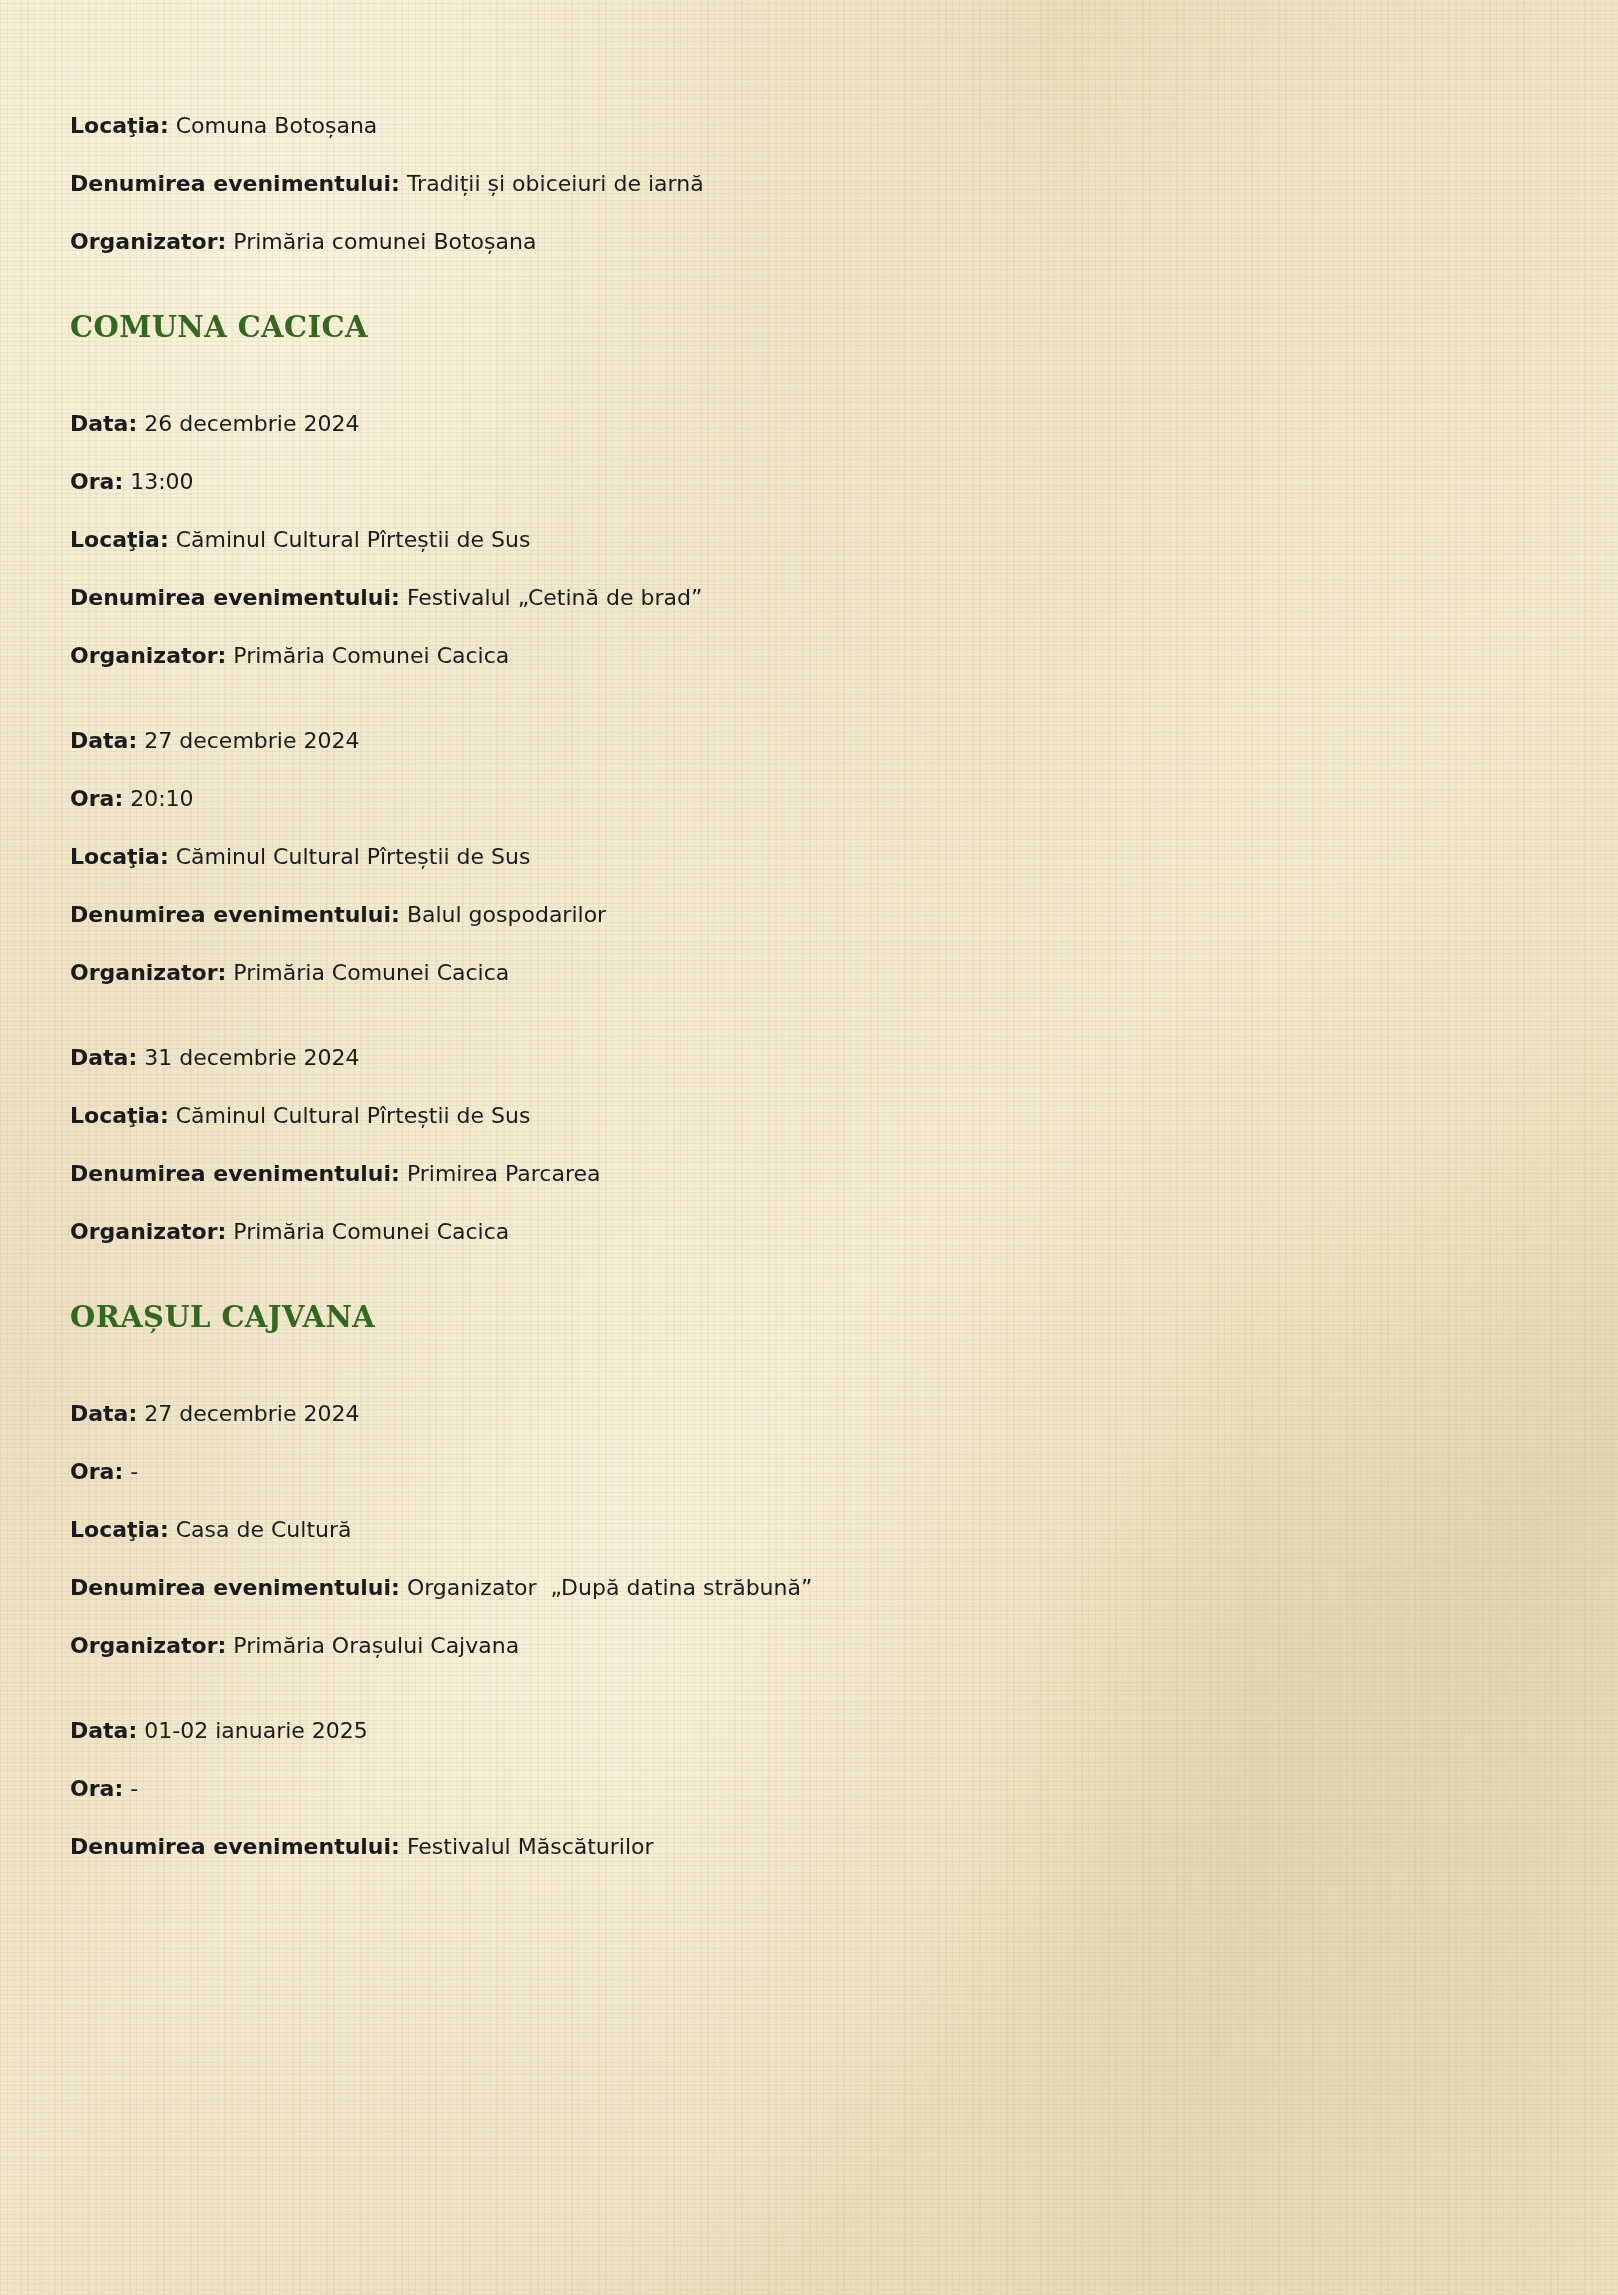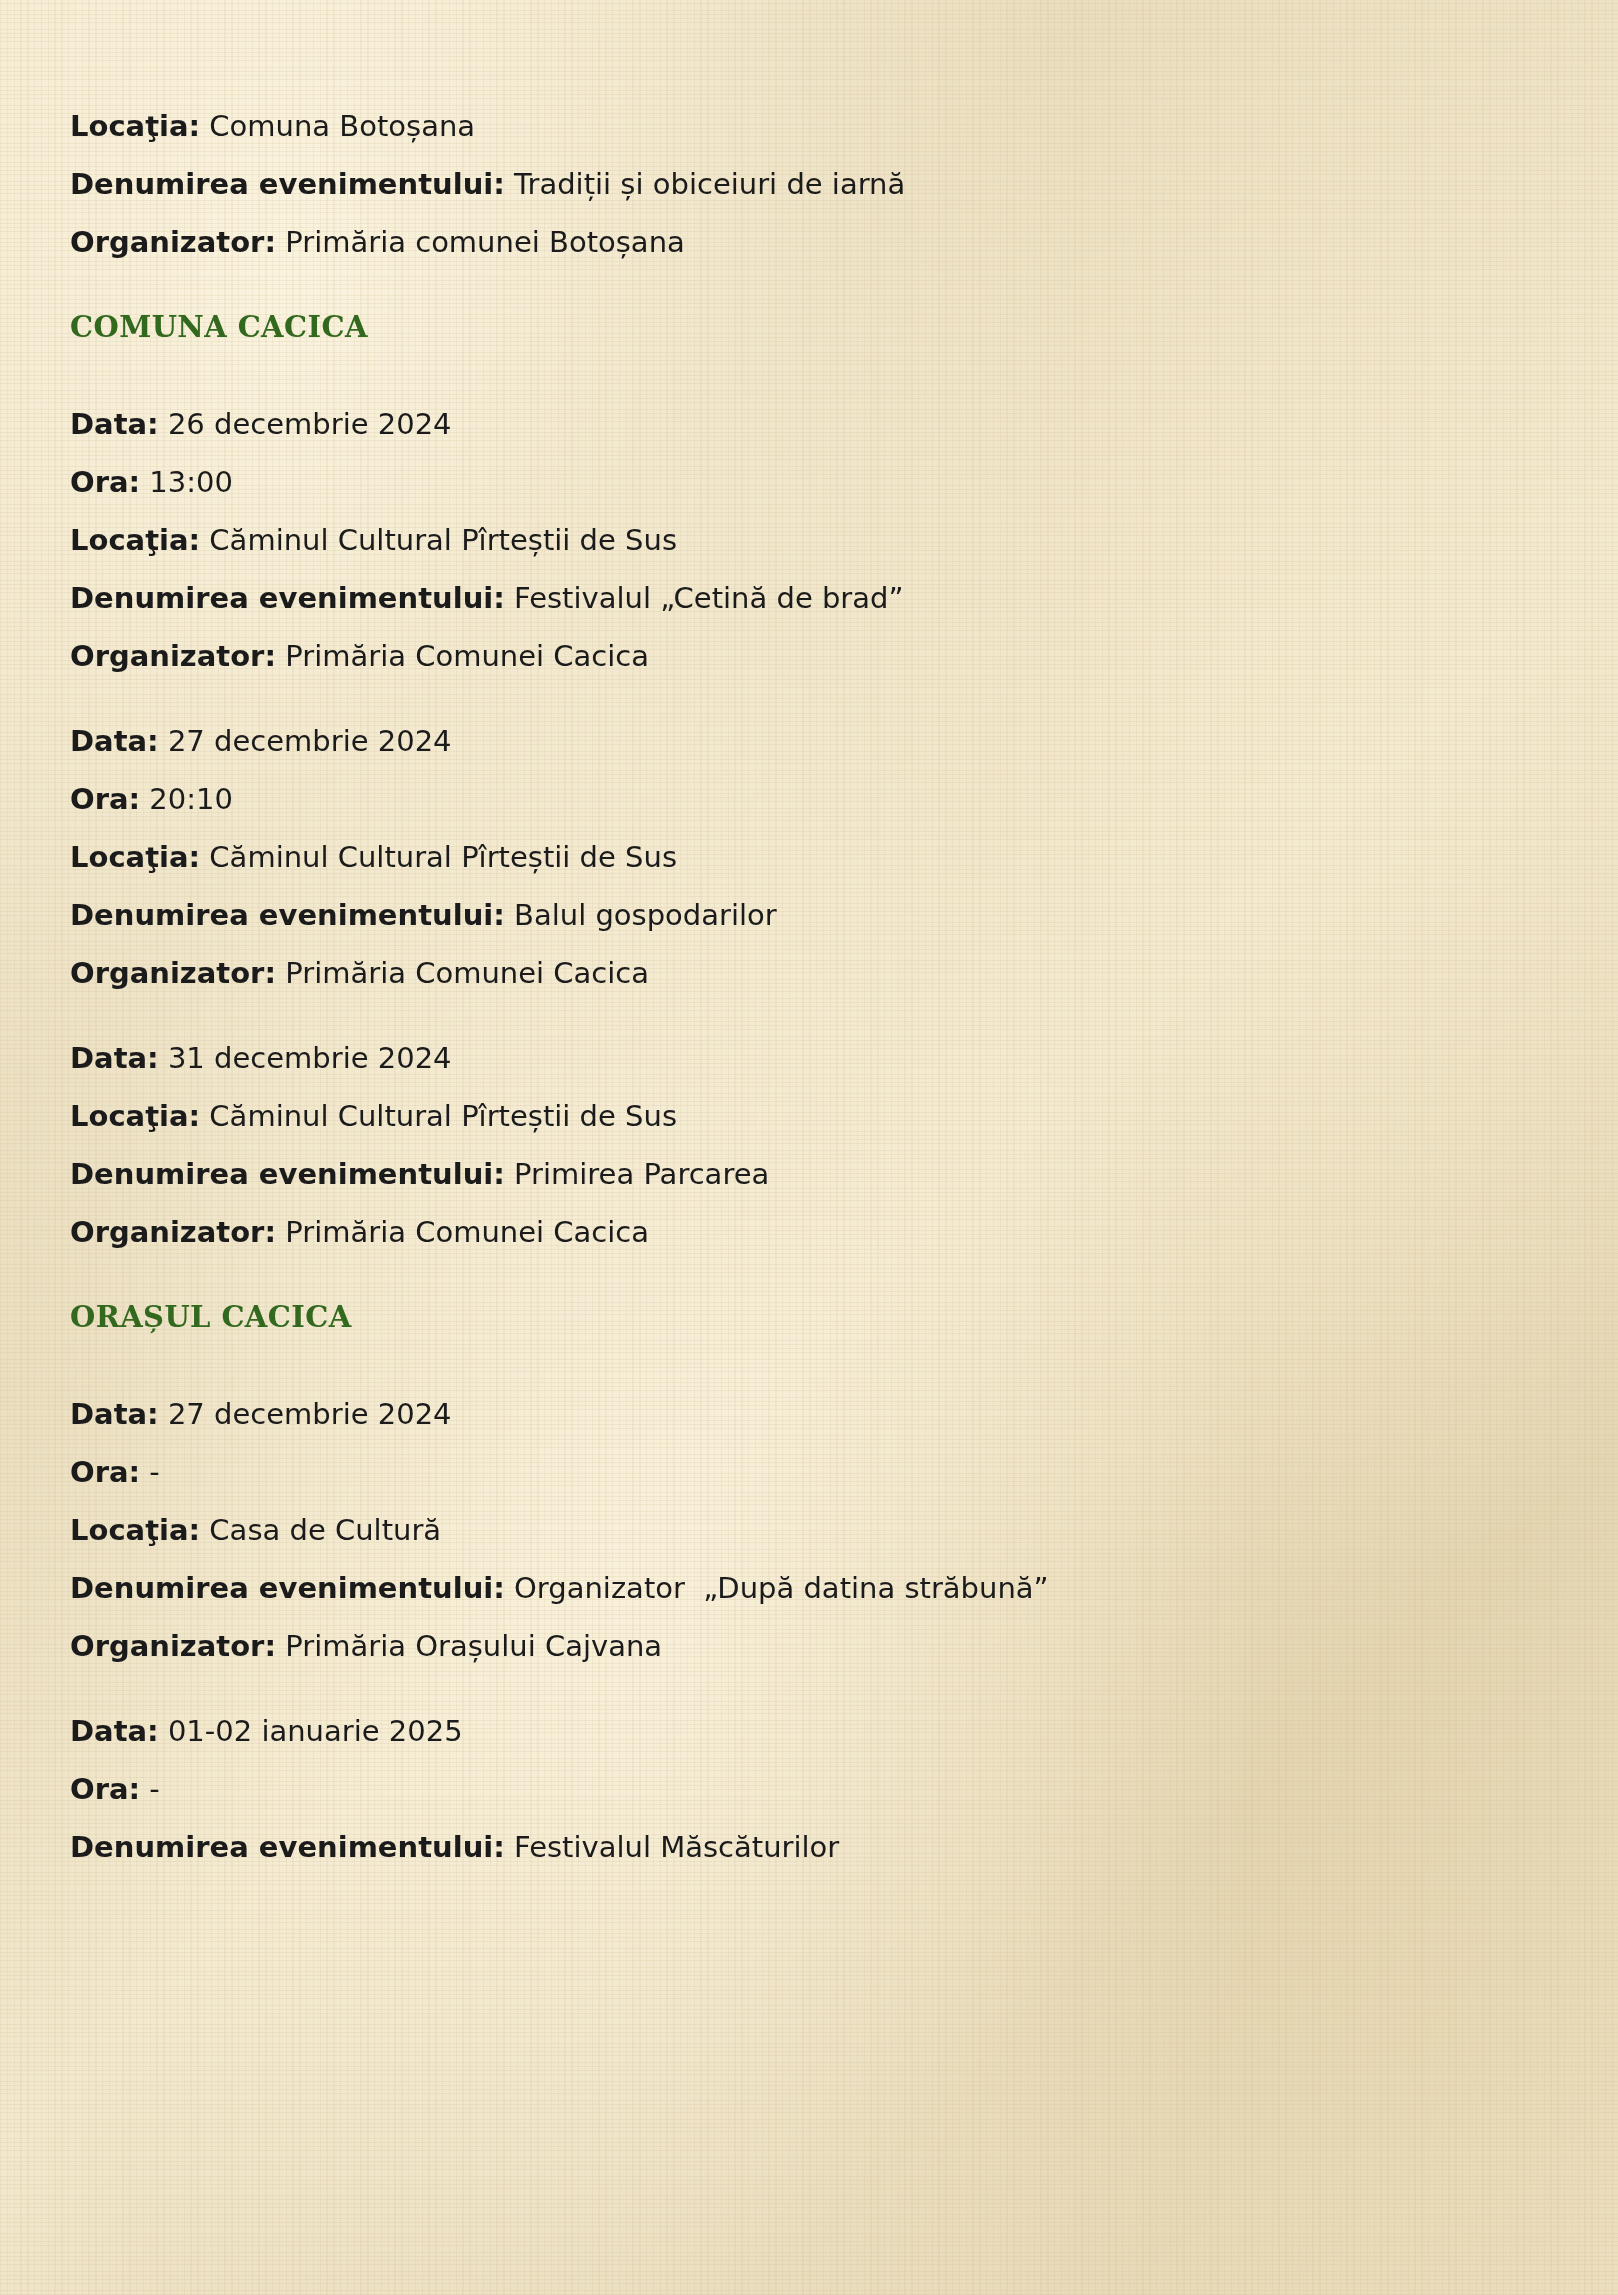--- a/index.html
+++ b/index.html
@@ -22,21 +22,21 @@
     overflow: hidden;
   }
   .page {
     position: relative;
     width: 1618px;
     height: 2295px;
     box-sizing: border-box;
     padding: 97px 114px 0 70px;
   }
   .line {
-    font-size: 29px;
+    font-size: 22px;
     line-height: 58px;
     color: #1b1b1b;
     white-space: pre-wrap;
   }
   .lbl {
     font-weight: bold;
   }
   .section-head {
     text-align: left;
     font-family: "DejaVu Serif", serif;
@@ -89,21 +89,21 @@
 
   <div class="block">
     <div class="line"><span class="lbl">Data:</span> <span>31 decembrie 2024</span></div>
     <div class="line"><span class="lbl">Locaţia:</span> <span>Căminul Cultural Pîrteștii de Sus</span></div>
     <div class="line"><span class="lbl">Denumirea evenimentului:</span> <span>Primirea Parcarea</span></div>
     <div class="line"><span class="lbl">Organizator:</span> <span>Primăria Comunei Cacica</span></div>
   </div>
 
   <div class="gap-sm"></div>
 
-  <div class="section-head">ORAȘUL CACICA</div>
+  <div class="section-head">ORAȘUL CAJVANA</div>
 
   <div class="gap-md"></div>
 
   <div class="block">
     <div class="line"><span class="lbl">Data:</span> <span>27 decembrie 2024</span></div>
     <div class="line"><span class="lbl">Ora:</span> <span>-</span></div>
     <div class="line"><span class="lbl">Locaţia:</span> <span>Casa de Cultură</span></div>
     <div class="line"><span class="lbl">Denumirea evenimentului:</span> <span>Organizator  „După datina străbună”</span></div>
     <div class="line"><span class="lbl">Organizator:</span> <span>Primăria Orașului Cajvana</span></div>
   </div>

